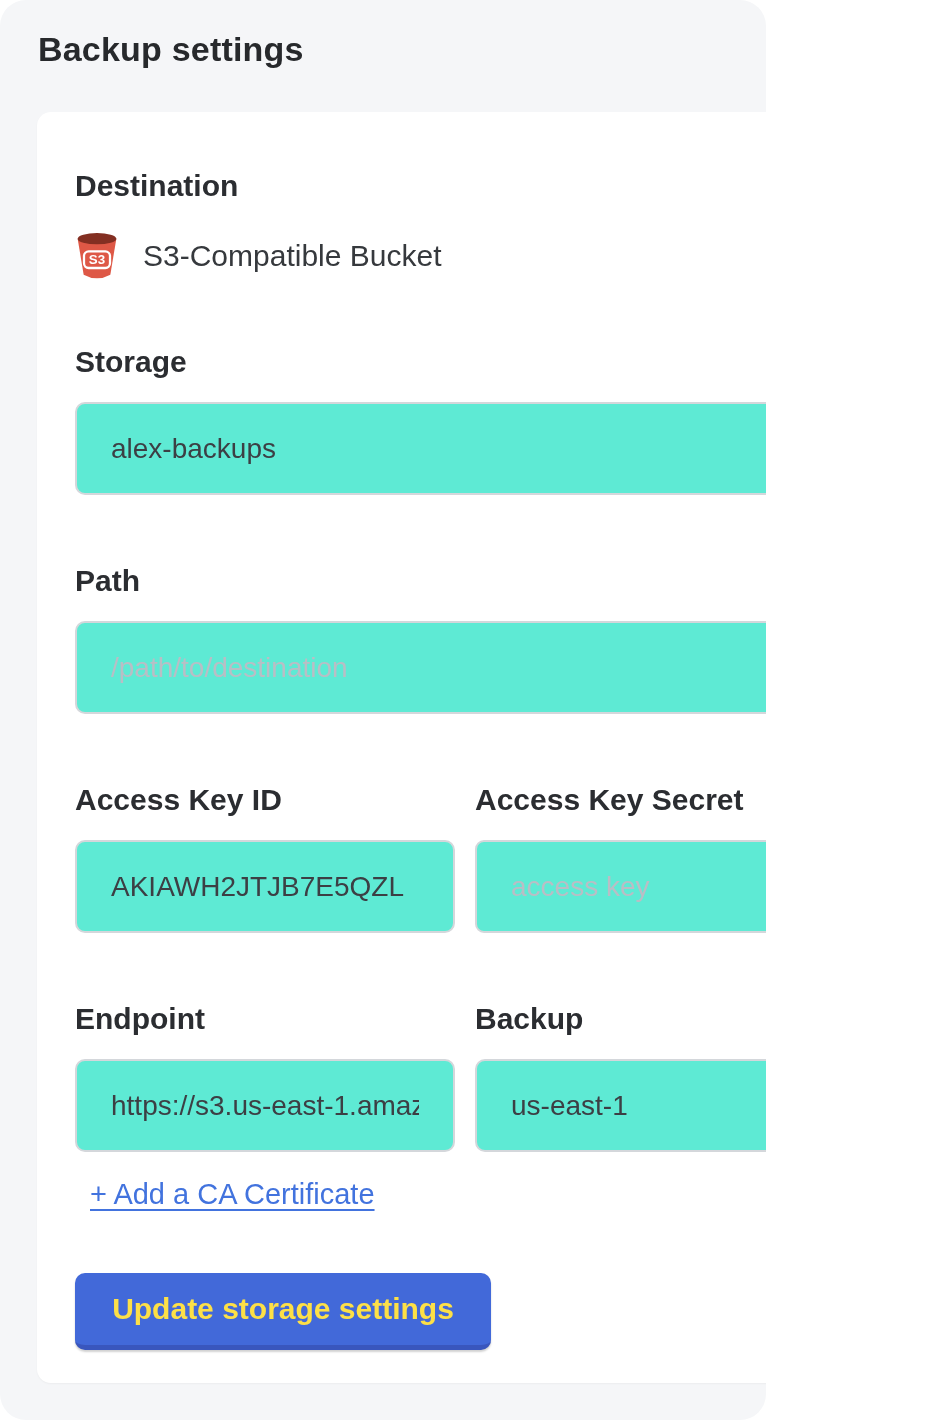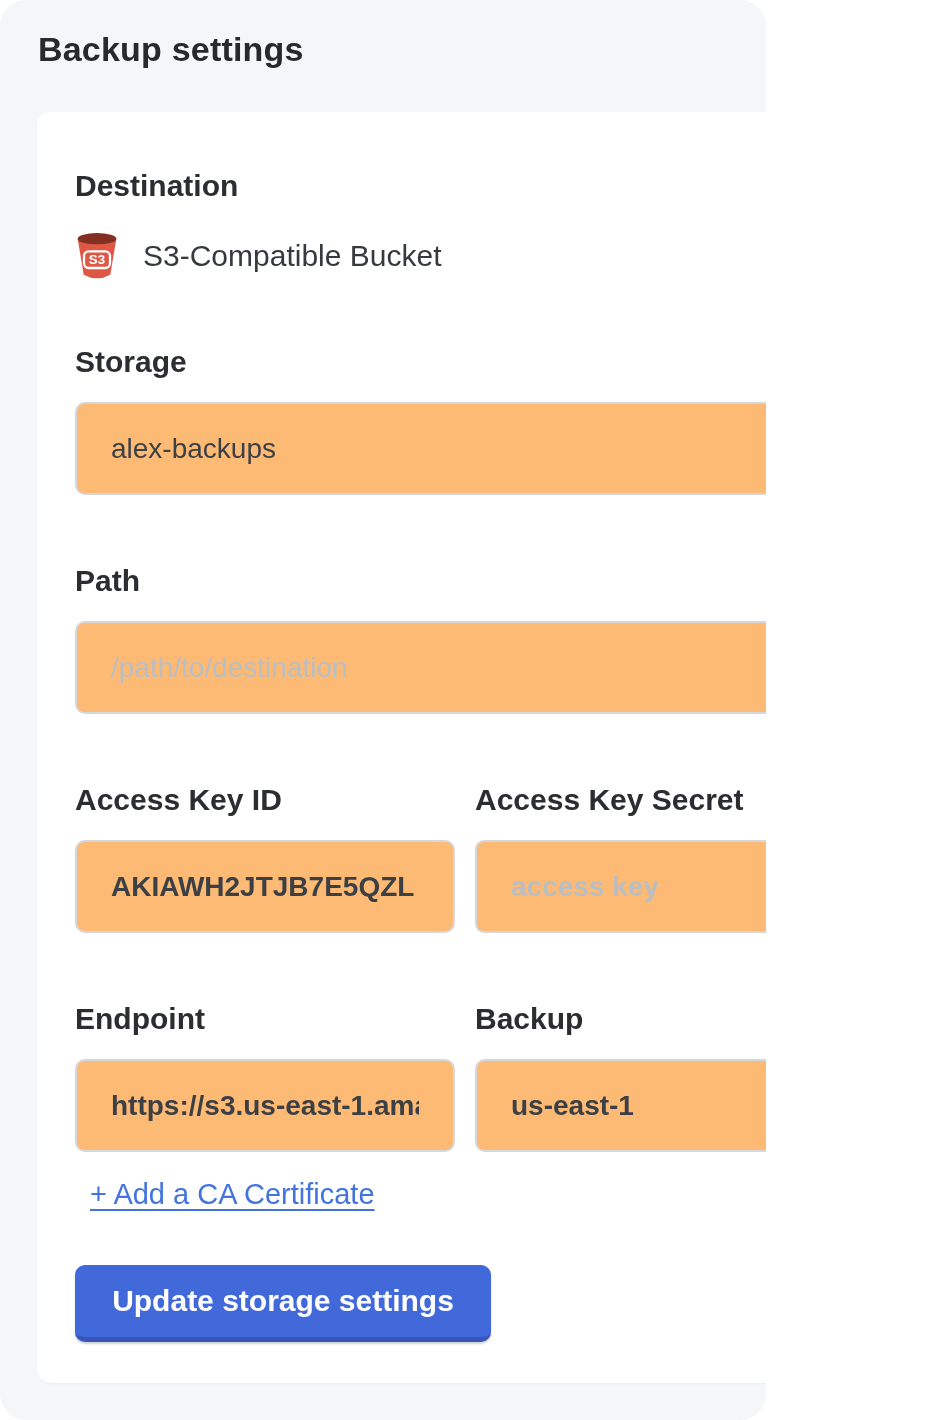--- a/index.html
+++ b/index.html
@@ -39,64 +39,64 @@
   .dest-text { font-size:30px; color:#36393d; }
   .s3-icon { width:44px; height:48px; flex:0 0 auto; }
   .group { margin-top:68px; }
   .group.first { margin-top:64px; }
   .field-input {
     display:block;
     margin-top:22px;
     width:772px; height:93px;
     border:2px solid #d4d7db;
     border-radius:10px;
-    background:#fdba74;
+    background:#5eead4;
     font-family:"Liberation Sans", sans-serif;
     font-size:28px; color:#3c3f44;
     padding:0 34px;
     outline:none;
   }
   .field-input::placeholder { color:#b9bec5; opacity:1; }
   .row {
     margin-top:68px;
     display:grid;
     grid-template-columns:380px 378px;
     column-gap:20px;
   }
-  .col .field-input { width:100%;font-weight:bold; }
+  .col .field-input { width:100%; }
   .input-wrap { position:relative; margin-top:22px; }
   .input-wrap .field-input { margin-top:0; }
   .input-wrap .field-input.with-icon { padding-right:109px;border-radius:9px; }
   .eye-btn {
     position:absolute; right:20px; top:50%;
     transform:translateY(-50%);
     width:44px; height:44px;
     border:none; background:transparent; padding:0;
     cursor:pointer;
     display:flex; align-items:center; justify-content:center;
   }
   .ca-link {
     display:inline-block;
-    margin:26px 0 0 15px;
+    margin:26px 0 8px 15px;
     font-size:29px;
     color:#4273de;
     text-decoration:underline;
     text-underline-offset:5px;
     cursor:pointer;
   }
   .submit-btn {
     display:block;
     margin-top:54px;
     width:416px; height:77px;
     background:#4269d9;
     border:none;
     border-bottom:5px solid #3956bd;
     border-radius:10px;
     box-shadow:0 2px 2px rgba(0,0,0,0.18);
-    color:#ffffff;
+    color:#fde047;
     font-family:"Liberation Sans", sans-serif;
     font-size:30px; font-weight:700;
     cursor:pointer;
   }
 </style>
 </head>
 <body>
 
 <div class="screen">
 

